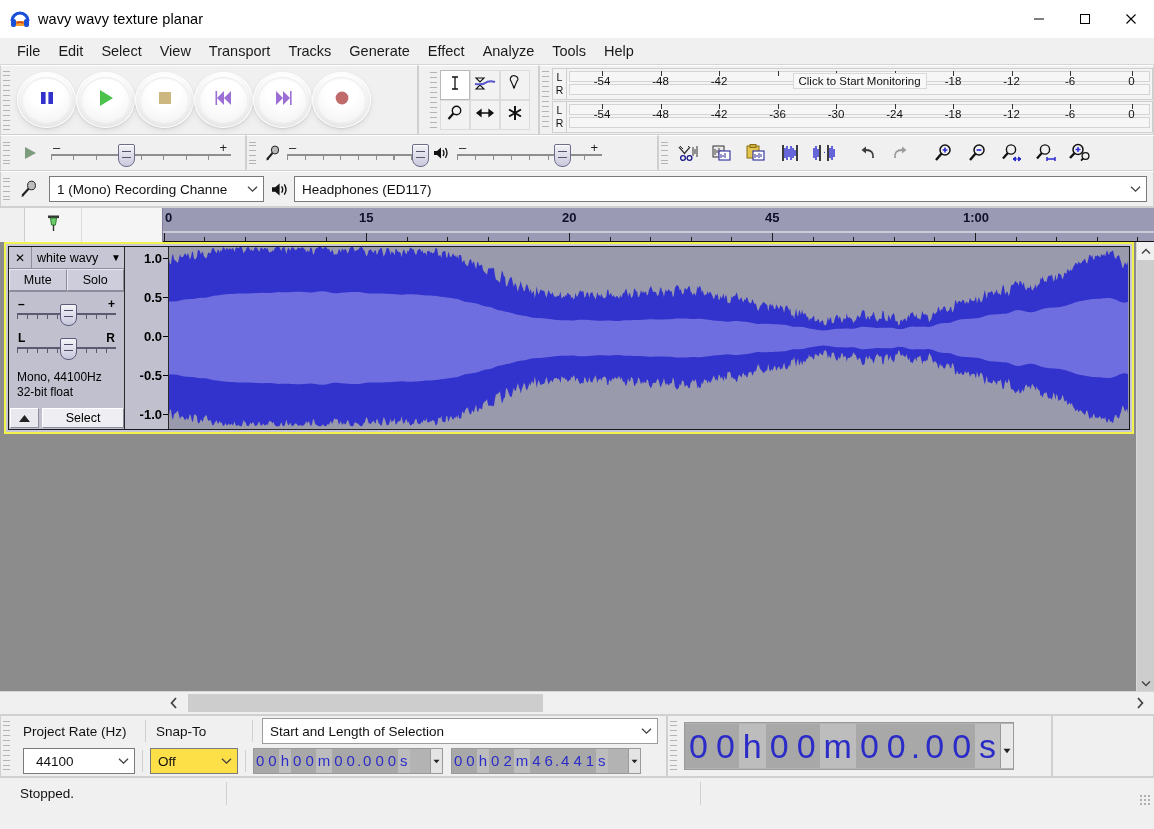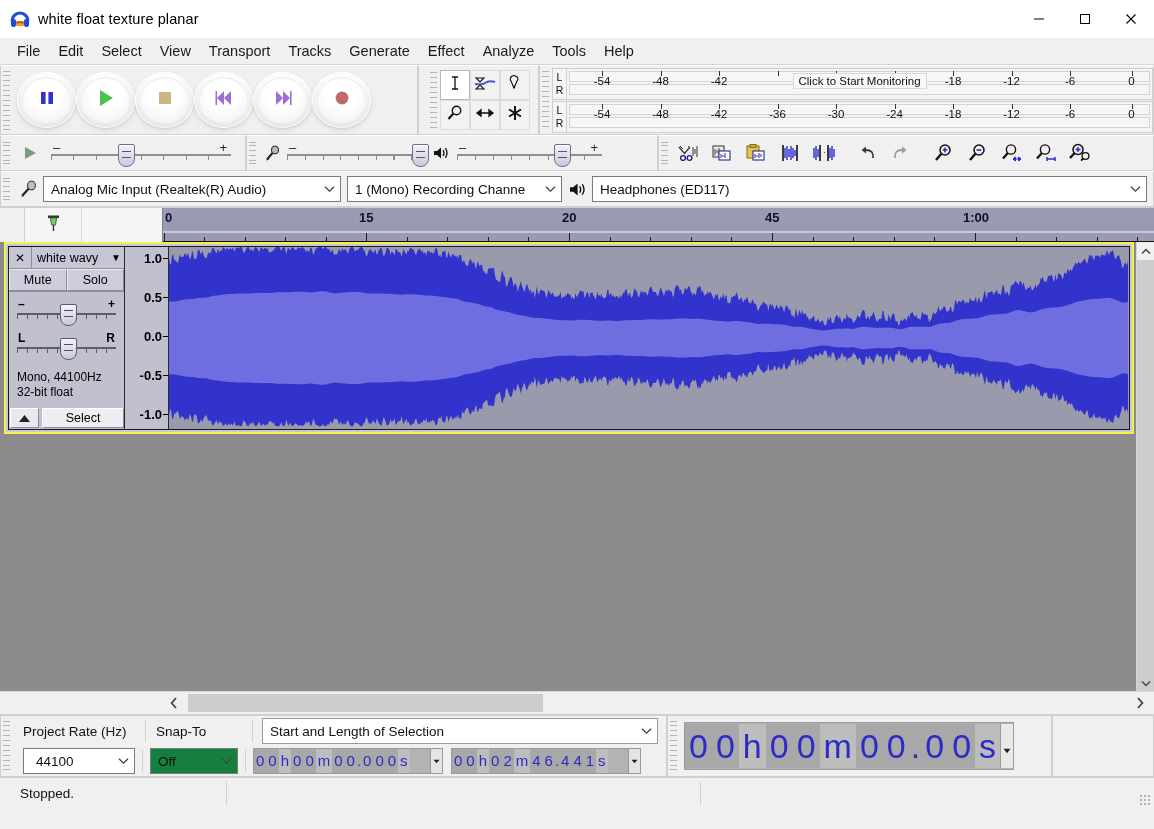--- a/index.html
+++ b/index.html
@@ -179,21 +179,21 @@
   <div class="titlebar">
     <div class="title-icon">
       <svg width="22" height="22" viewBox="0 0 22 22">
         <path d="M3 13 A8 8 0 0 1 19 13" fill="none" stroke="#1a4fd6" stroke-width="3.2"></path>
         <rect x="2" y="11" width="5" height="8" rx="2" fill="#1a4fd6"></rect>
         <rect x="15" y="11" width="5" height="8" rx="2" fill="#1a4fd6"></rect>
         <path d="M7 13 h8 v5 h-8 z" fill="#f2a22c"></path>
         <path d="M7.5 15.2 q3.5 -2.2 7 0" stroke="#d4462a" stroke-width="1.6" fill="none"></path>
       </svg>
     </div>
-    <div class="title-text">white float texture planar</div>
+    <div class="title-text">wavy wavy texture planar</div>
     <div class="win-btns">
       <div class="win-btn">
         <svg width="12" height="12" viewBox="0 0 12 12">
             <path d="M1 6 h10" stroke="#000" stroke-width="1"></path>
           </svg>
       </div>
       <div class="win-btn">
         <svg width="12" height="12" viewBox="0 0 12 12">
             <rect x="1.5" y="1.5" width="9" height="9" fill="none" stroke="#000" stroke-width="1"></rect>
           </svg>
@@ -549,28 +549,20 @@
 
     <div class="tb-row">
       <div class="tb devbar" style="flex:1;">
         <div class="grip" style="height:26px;"></div>
         <div style="width:30px;display:flex;align-items:center;justify-content:center;">
           <svg width="19" height="19" viewBox="0 0 19 19">
             <ellipse cx="12.5" cy="5.5" rx="3.9" ry="4.3" fill="#bdbdbd" stroke="#222" stroke-width="1"></ellipse>
             <path d="M9.8 8.6 L3.4 15.6" stroke="#222" stroke-width="2.2"></path>
             <path d="M2 17 l1.8 -2.4 l1.3 1.3 z" fill="#222"></path>
           </svg>
-        </div>
-        <div class="combo" style="width:298px;">
-          <span class="cv">Analog Mic Input (Realtek(R) Audio)</span>
-          <span class="arrow">
-            <svg width="11" height="8" viewBox="0 0 11 8">
-                <path d="M1 1.8 L5.5 6.2 L10 1.8" fill="none" stroke="#444" stroke-width="1.3"></path>
-              </svg>
-          </span>
         </div>
         <div class="combo" style="width:215px;margin-left:6px;">
           <span class="cv">1 (Mono) Recording Channe</span>
           <span class="arrow">
             <svg width="11" height="8" viewBox="0 0 11 8">
                 <path d="M1 1.8 L5.5 6.2 L10 1.8" fill="none" stroke="#444" stroke-width="1.3"></path>
               </svg>
           </span>
         </div>
         <div style="width:30px;display:flex;align-items:center;justify-content:center;">
@@ -766,21 +758,21 @@
         <div class="selrow" style="margin-top:4px;">
           <div class="combo" style="width:112px;margin-left:10px;padding-left:12px;">
             <span class="cv">44100</span>
             <span class="arrow">
               <svg width="11" height="8" viewBox="0 0 11 8">
                   <path d="M1 1.8 L5.5 6.2 L10 1.8" fill="none" stroke="#444" stroke-width="1.3"></path>
                 </svg>
             </span>
           </div>
           <span style="width:1px;height:22px;background:#d0d0d0;margin:0 7px;"></span>
-          <div class="combo" style="width:88px;background:#15803d;">
+          <div class="combo" style="width:88px;background:#fde047;">
             <span class="cv">Off</span>
             <span class="arrow">
               <svg width="11" height="8" viewBox="0 0 11 8">
                   <path d="M1 1.8 L5.5 6.2 L10 1.8" fill="none" stroke="#444" stroke-width="1.3"></path>
                 </svg>
             </span>
           </div>
           <span style="width:1px;height:22px;background:#d0d0d0;margin:0 7px;"></span>
           <div class="digits" id="startdigits" style="width:190px;">
             <div style="display:flex;flex:1;align-items:center;" id="startdigitsinner">

